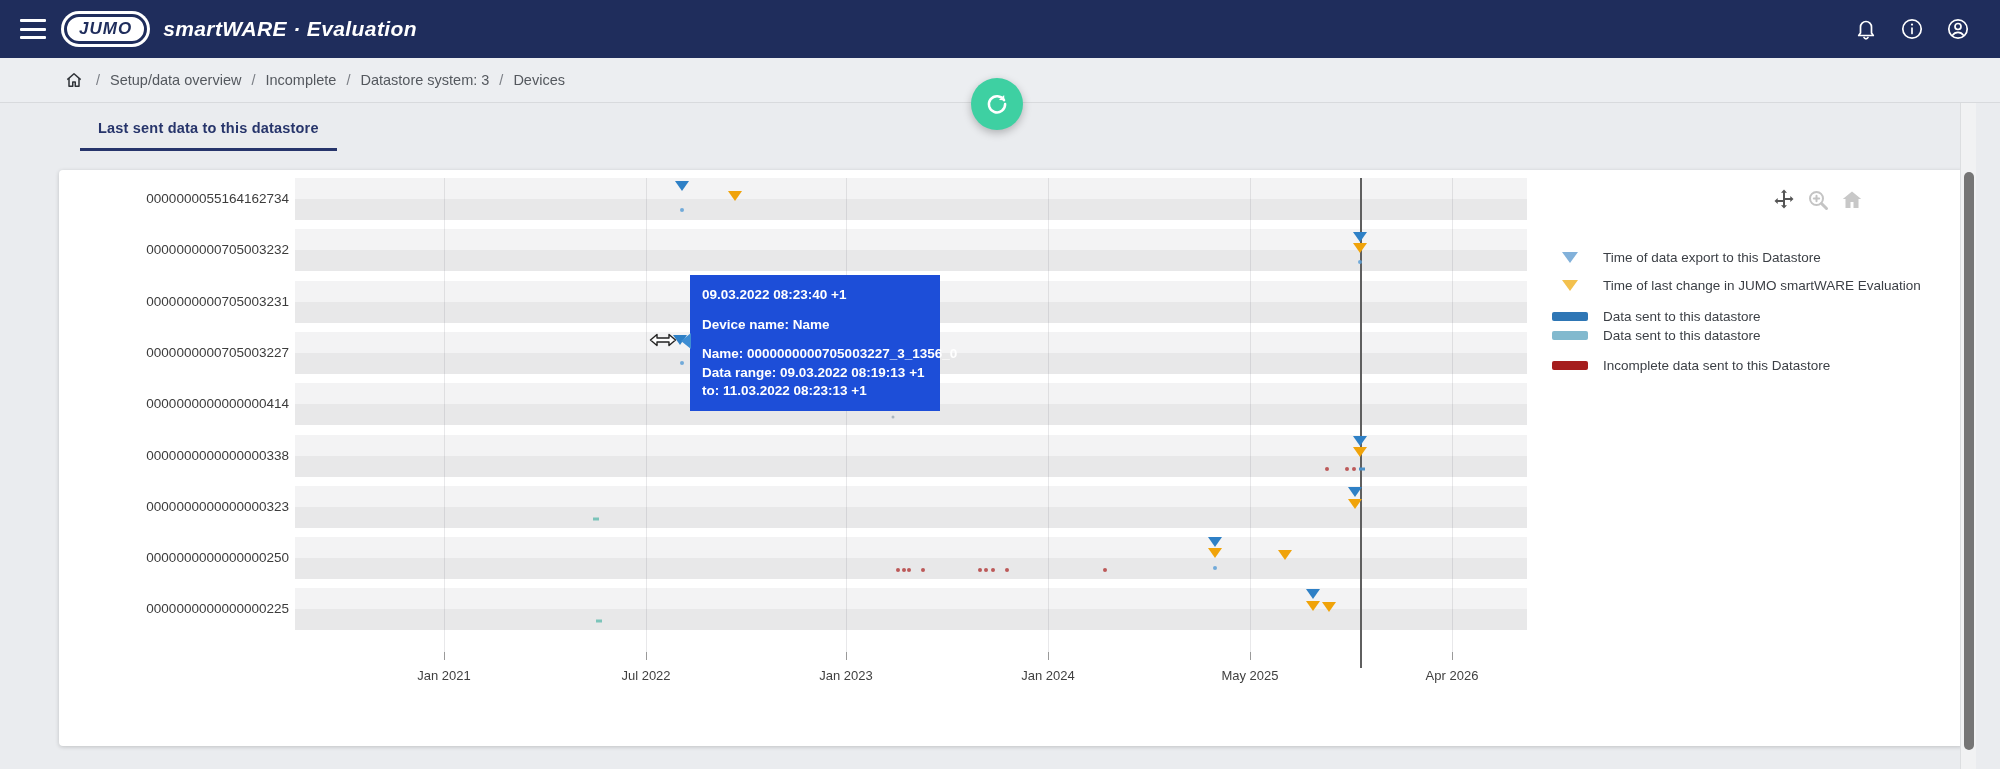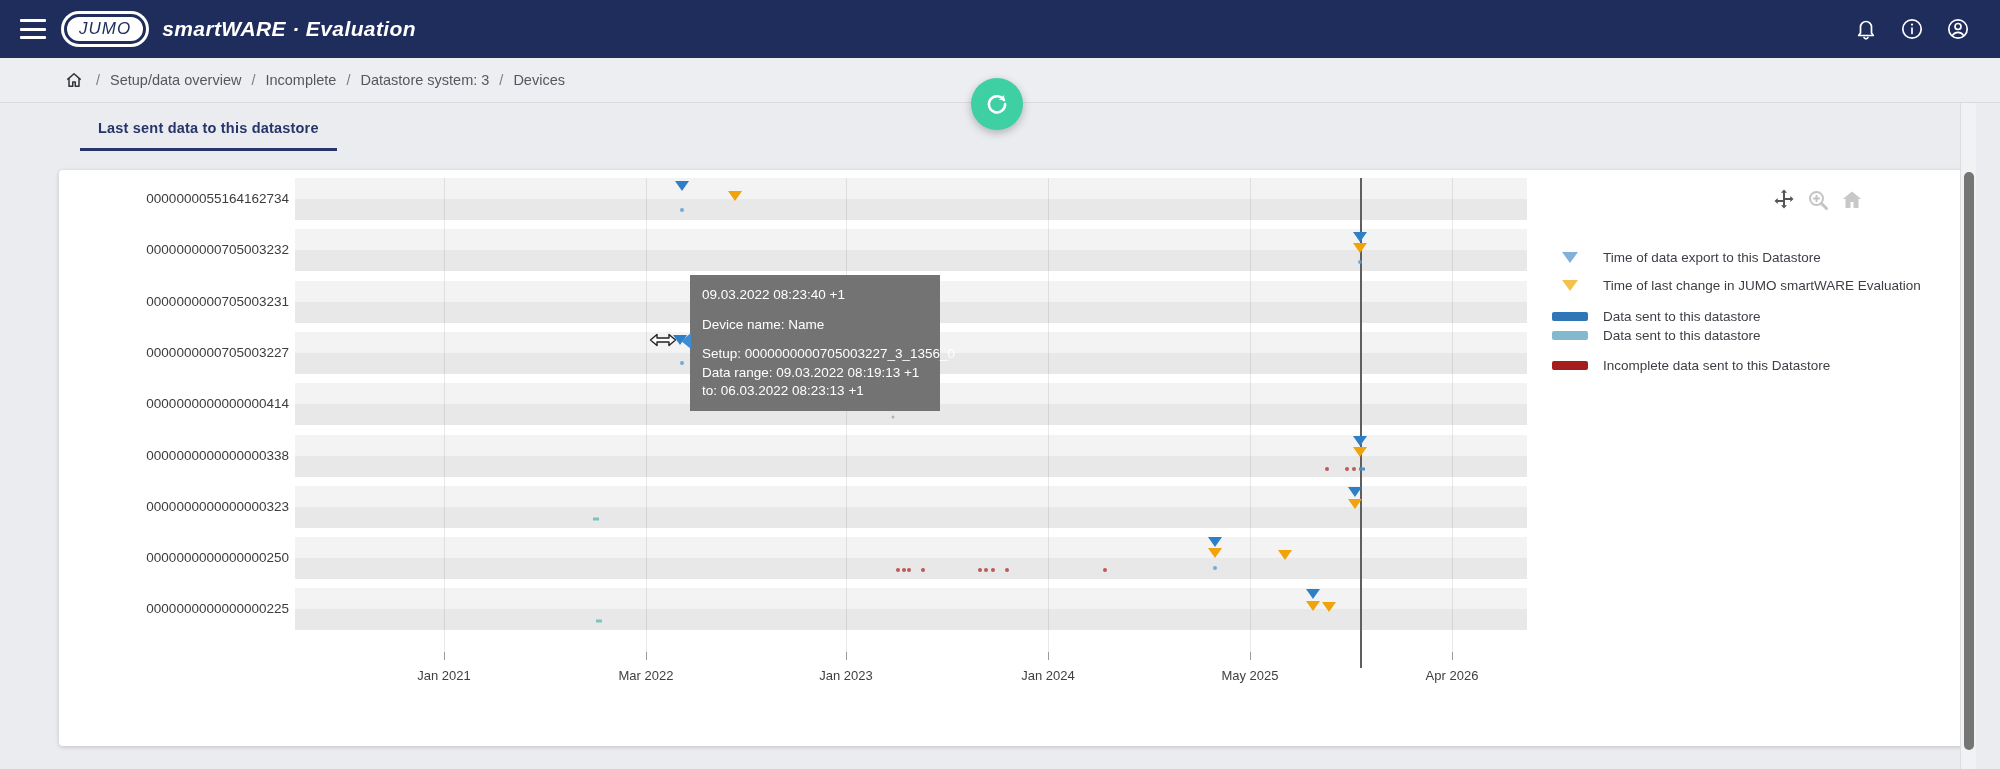--- a/index.html
+++ b/index.html
@@ -6,21 +6,21 @@
   body{width:2000px;height:769px;position:relative;overflow:hidden;
        font-family:"Liberation Sans",sans-serif;background:#eaecef;}
 
   
   .navbar{position:absolute;left:0;top:0;width:2000px;height:58px;background:#1f2d5c;
           display:flex;align-items:center;z-index:30;}
   .hamburger{width:26px;height:20px;margin-left:20px;display:flex;flex-direction:column;
              justify-content:space-between;cursor:pointer;}
   .hamburger span{display:block;height:3px;background:#fff;border-radius:1px;}
   .logo-pill{margin-left:18px;background:#fff;border:3px solid #1f2d5c;box-shadow:0 0 0 3px #fff;
-             border-radius:16px;padding:2px 12px;color:#1f2d5c;font-weight:400;font-style:italic;
+             border-radius:16px;padding:2px 12px;color:#1f2d5c;font-weight:700;font-style:italic;
              font-size:17px;letter-spacing:1px;}
   .app-title{color:#fff;font-style:italic;font-weight:600;font-size:21px;margin-left:16px;
              letter-spacing:.4px;}
   .nav-right{margin-left:auto;display:flex;align-items:center;gap:22px;margin-right:30px;}
   .nav-ic{width:24px;height:24px;cursor:pointer;}
 
   
   .crumbbar{position:absolute;left:0;top:58px;width:2000px;height:45px;background:#eceef1;
             border-bottom:1px solid #d8dadd;display:flex;align-items:center;padding-left:64px;
             box-sizing:border-box;z-index:20;}
@@ -60,21 +60,21 @@
              border-top:10px solid #2e80c6;}
   .mk-change{width:0;height:0;border-left:7px solid transparent;border-right:7px solid transparent;
              border-top:10px solid #f0a30a;}
   .mk-dot{width:4px;height:4px;border-radius:50%;background:#5c9fd6;opacity:.85;}
   .mk-red{width:4px;height:4px;border-radius:50%;background:#b03434;opacity:.8;}
   .mk-dash{width:6px;height:3px;background:#4a90c8;}
   .mk-teal{width:6px;height:3px;background:#7cc4ba;}
   .mk-faint{width:3px;height:3px;border-radius:50%;background:#a9b6bf;}
 
   
-  .tooltip{position:absolute;background:#737373;color:#fff;font-size:13.5px;font-weight:400;
+  .tooltip{position:absolute;background:#1d4ed8;color:#fff;font-size:13.5px;font-weight:700;
            padding:10px 12px;box-sizing:border-box;z-index:15;line-height:1.3;}
   .tooltip .notch{position:absolute;left:-9px;width:0;height:0;border-top:8px solid transparent;
                   border-bottom:8px solid transparent;border-right:10px solid #3d8dd3;}
   .tip-line{white-space:nowrap;margin:1px 0;}
   .tip-gap{height:10px;}
   .cursor-ico{position:absolute;transform:translate(-50%,-50%);z-index:16;}
 
   
   .legend-item{position:absolute;display:flex;align-items:center;gap:12px;height:20px;}
   .legend-ico{width:42px;display:flex;justify-content:center;align-items:center;}
@@ -169,21 +169,21 @@
       <div class="band dn" style="top: 328.8px;"></div>
       <div class="band up" style="top: 359.1px;"></div>
       <div class="band dn" style="top: 380.1px;"></div>
       <div class="band up" style="top: 410.4px;"></div>
       <div class="band dn" style="top: 431.4px;"></div>
       <div class="gridline" style="left: 149px;"></div>
       <div class="tickmark" style="left: 149px;"></div>
       <div class="ticklabel" style="left: 149px;">Jan 2021</div>
       <div class="gridline" style="left: 351px;"></div>
       <div class="tickmark" style="left: 351px;"></div>
-      <div class="ticklabel" style="left: 351px;">Mar 2022</div>
+      <div class="ticklabel" style="left: 351px;">Jul 2022</div>
       <div class="gridline" style="left: 551px;"></div>
       <div class="tickmark" style="left: 551px;"></div>
       <div class="ticklabel" style="left: 551px;">Jan 2023</div>
       <div class="gridline" style="left: 753px;"></div>
       <div class="tickmark" style="left: 753px;"></div>
       <div class="ticklabel" style="left: 753px;">Jan 2024</div>
       <div class="gridline" style="left: 955px;"></div>
       <div class="tickmark" style="left: 955px;"></div>
       <div class="ticklabel" style="left: 955px;">May 2025</div>
       <div class="gridline" style="left: 1157px;"></div>
@@ -227,23 +227,23 @@
       <div class="mk mk-teal" style="left: 304px; top: 443px;"></div>
       <svg width="28" height="16" viewBox="0 0 28 16" class="cursor-ico" style="left: 368px; top: 162px;">
         <path d="M1.5 8l6.5-5.5v3.5h12V2.5L26.5 8 20 13.5V10H8v3.5z" fill="#fff" stroke="#222" stroke-width="1.4" stroke-linejoin="round"></path>
       </svg>
       <div class="tooltip" style="left: 395px; top: 97px; width: 250px;">
         <div class="notch" style="top: 58px;"></div>
         <div class="tip-line">09.03.2022 08:23:40 +1</div>
         <div class="tip-gap"></div>
         <div class="tip-line">Device name: Name</div>
         <div class="tip-gap"></div>
-        <div class="tip-line">Setup: 0000000000705003227_3_1356_0</div>
+        <div class="tip-line">Name: 0000000000705003227_3_1356_0</div>
         <div class="tip-line">Data range: 09.03.2022 08:19:13 +1</div>
-        <div class="tip-line">to: 06.03.2022 08:23:13 +1</div>
+        <div class="tip-line">to: 11.03.2022 08:23:13 +1</div>
       </div>
     </div>
 
   <div class="chart-toolbar">
     <svg class="tool" viewBox="0 0 24 24" fill="#555">
       <path d="M12 1.5l3 3.2h-2v5.3h5.3v-2l3.2 3-3.2 3v-2H13v5.3h2l-3 3.2-3-3.2h2V14H5.7v2L2.5 13l3.2-3v2H11V4.7H9z"></path>
     </svg>
     <svg class="tool" viewBox="0 0 24 24" fill="none" stroke="#c4c4c4" stroke-width="2" stroke-linecap="round">
       <circle cx="10.5" cy="10.5" r="6.5"></circle>
       <line x1="15.5" y1="15.5" x2="20.5" y2="20.5" stroke-width="3"></line>

